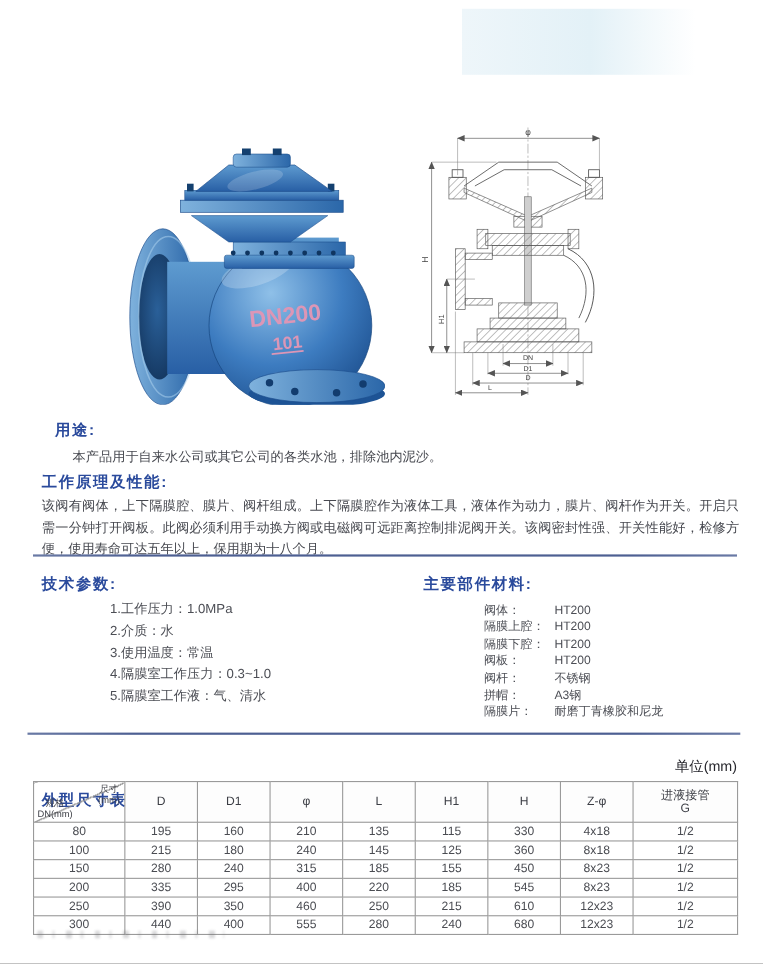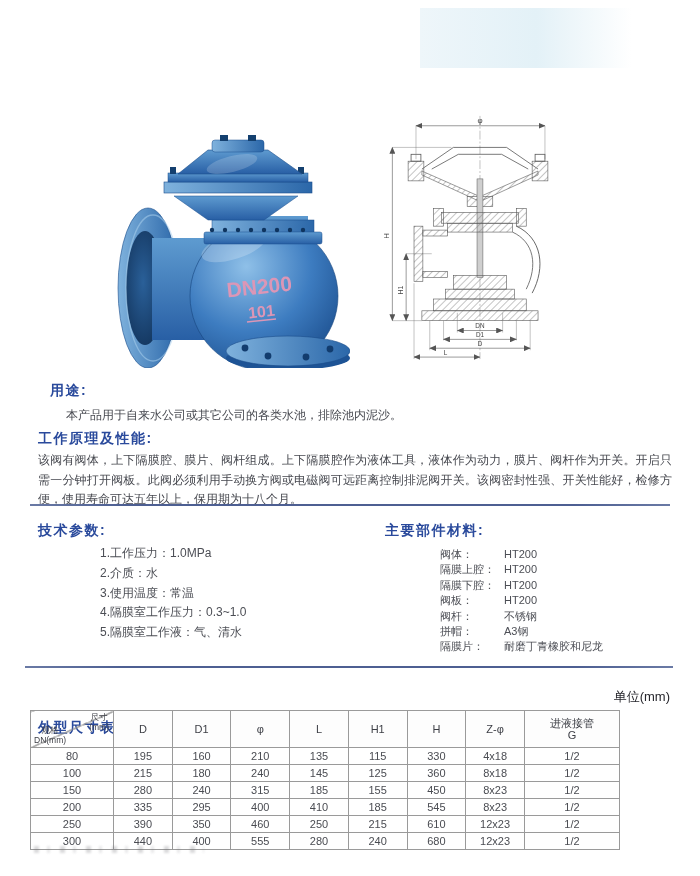--- a/index.html
+++ b/index.html
@@ -32,21 +32,21 @@
   #tech-head{left:38px;top:522px;text-align:right;}
   #tech-params-list{position:absolute;left:100px;top:545px;}
   .tech-item{font-size:12px;color:#4c4e55;height:19.8px;white-space:nowrap;}
   #materials-head{left:385px;top:522px;}
   #materials-list{position:absolute;left:440px;top:547px;}
   .mat-row{font-size:11px;color:#4c4e55;height:15.4px;white-space:nowrap;}
   .mat-label{display:inline-block;min-width:64px;}
   
   #dim-head{left:38px;top:684px;margin-top:35px;}
   #unit-label{position:absolute;left:540px;top:688px;width:130px;text-align:right;font-size:13px;color:#26262c;}
-  #dim-table{position:absolute;left:30px;top:710px;width:590px;border-collapse:collapse;table-layout:fixed;}
+  #dim-table{position:absolute;left:30px;top:710px;width:641px;border-collapse:collapse;table-layout:fixed;}
   #dim-table th,#dim-table td{border:1px solid #9a9a9a;text-align:center;padding:0 1px;}
   #dim-table th{height:34px;font-size:11px;font-weight:normal;color:#3c3e45;line-height:12px;white-space:pre-line;background:#fdfdfd;}
   #dim-table td{height:16px;font-size:11px;color:#4a4c52;}
   #dim-table th.corner{width:80px;position:relative;
     background:linear-gradient(to bottom right, transparent calc(50% - .6px), #8f8f8f calc(50% - .6px), #8f8f8f calc(50% + .6px), transparent calc(50% + .6px));}
   #dim-table th:last-child{width:92px;}
   .c-top{position:absolute;top:2px;right:4px;font-size:8.5px;line-height:9.5px;text-align:center;white-space:pre-line;color:#3c3e45;}
   .c-bot{position:absolute;bottom:2px;left:3px;font-size:8.5px;line-height:9.5px;text-align:center;white-space:pre-line;color:#3c3e45;}
 </style>
 </head>
@@ -296,21 +296,21 @@
           <td>155</td>
           <td>450</td>
           <td>8x23</td>
           <td>1/2</td>
         </tr>
         <tr>
           <td>200</td>
           <td>335</td>
           <td>295</td>
           <td>400</td>
-          <td>410</td>
+          <td>220</td>
           <td>185</td>
           <td>545</td>
           <td>8x23</td>
           <td>1/2</td>
         </tr>
         <tr>
           <td>250</td>
           <td>390</td>
           <td>350</td>
           <td>460</td>

